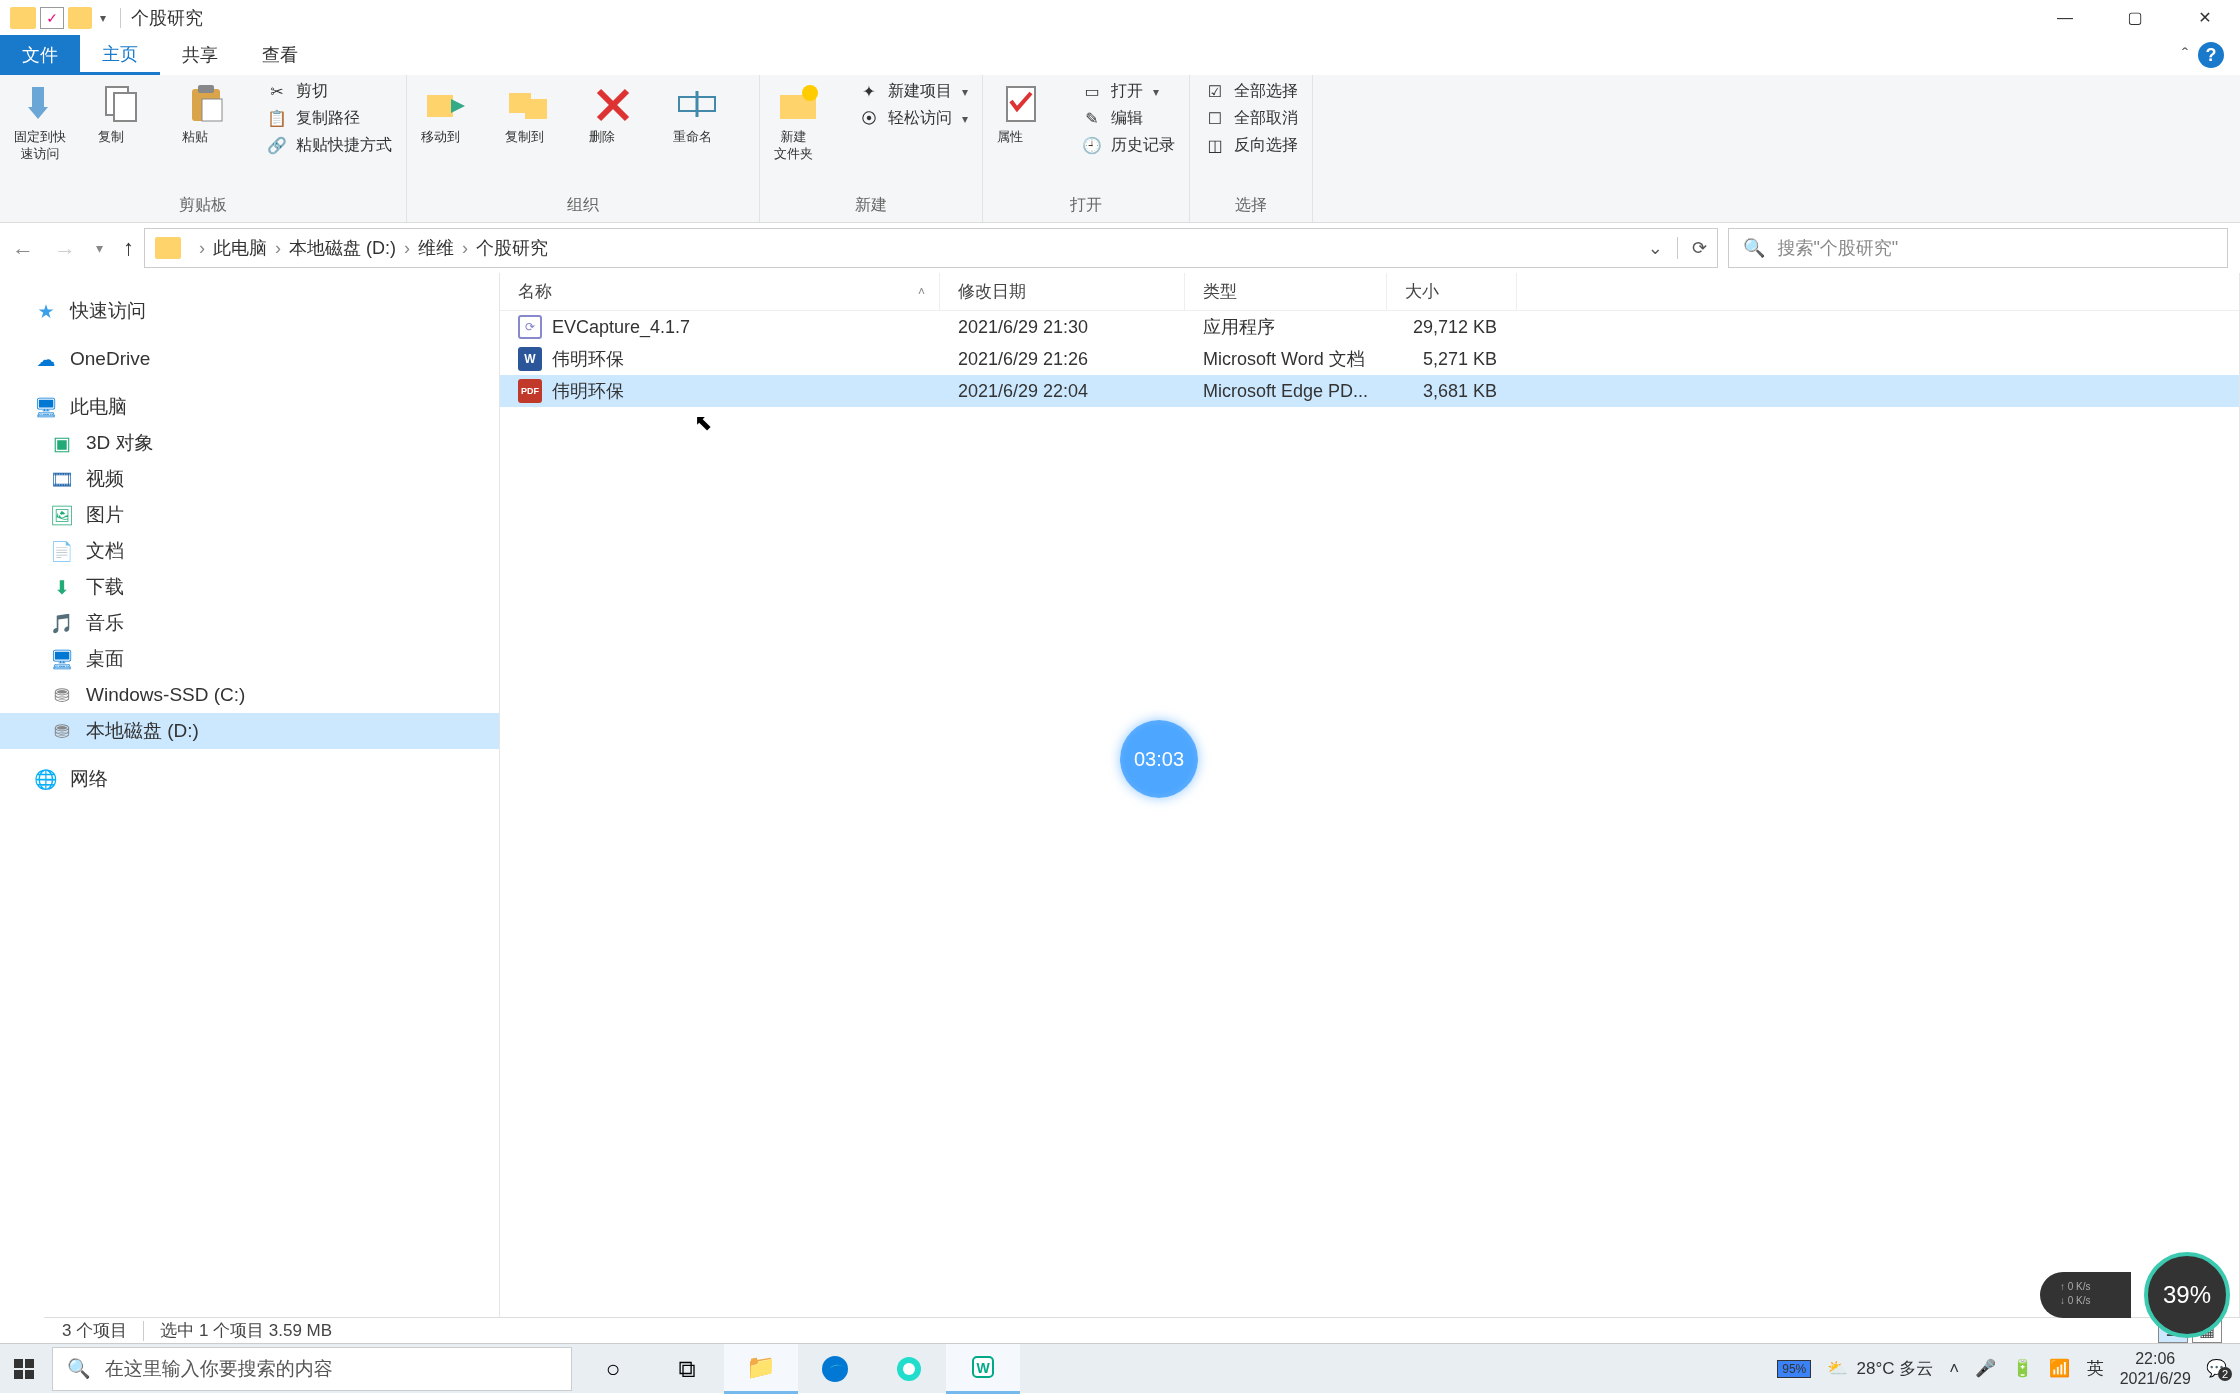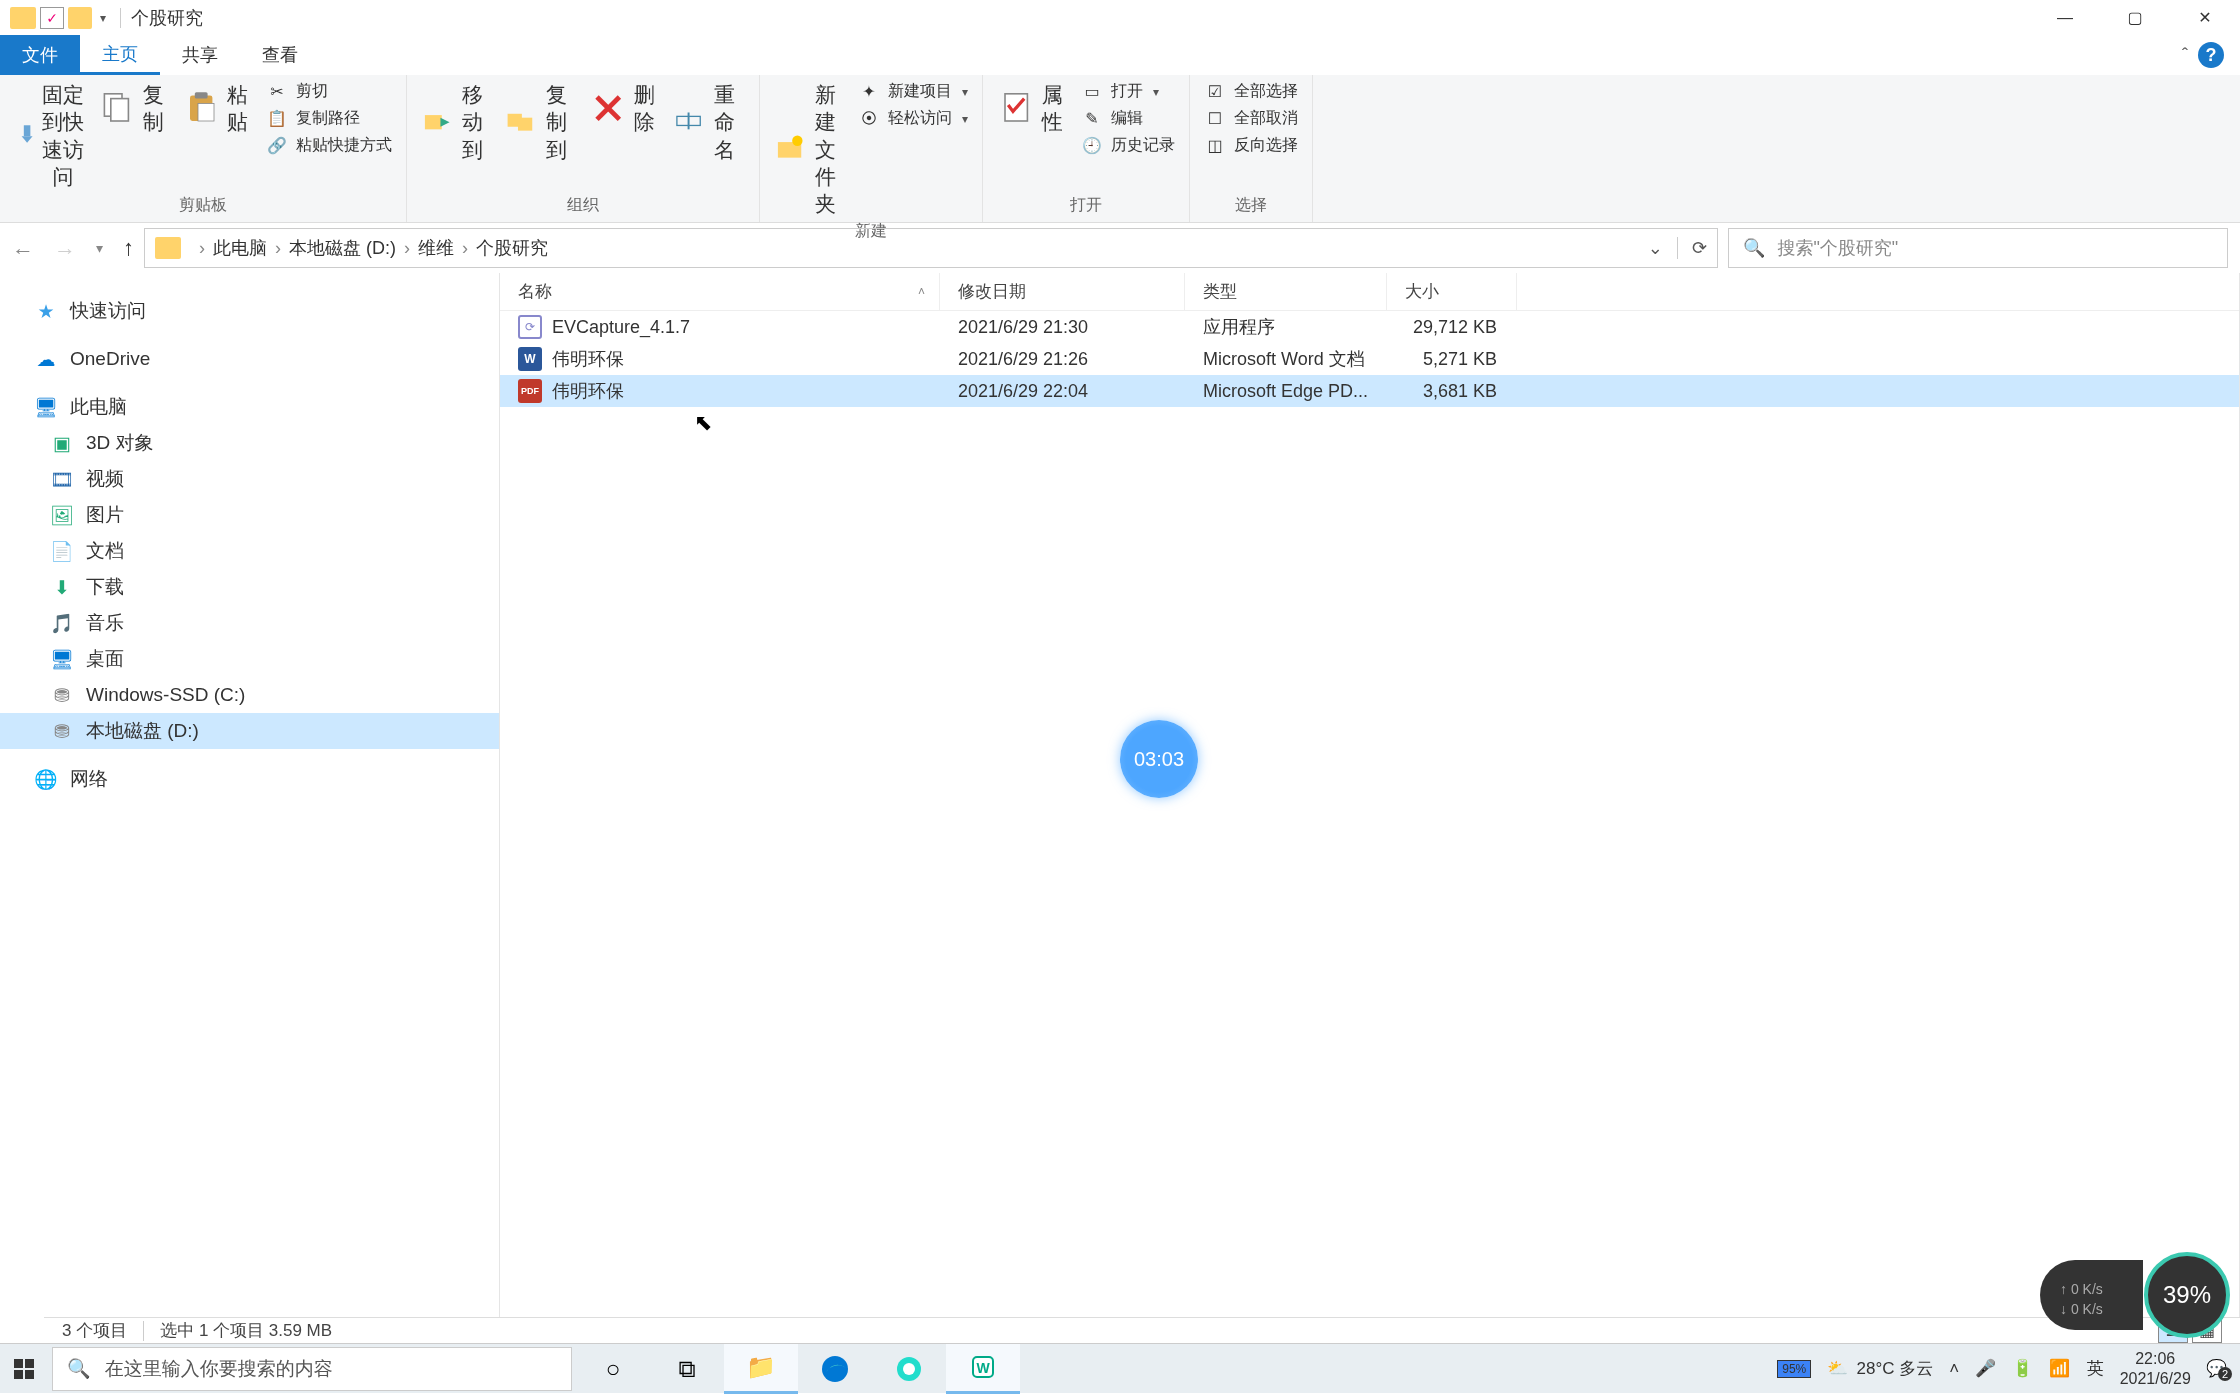--- a/index.html
+++ b/index.html
@@ -24,21 +24,21 @@
 .ribbon-tabs .tab.active { border-bottom: 3px solid #1979ca; color: #1979ca; }
 .ribbon-tabs .right-side { margin-left: auto; display: flex; align-items: center; padding-right: 16px; gap: 10px; }
 .ribbon-tabs .right-side .caret { font-size: 18px; color: #555; }
 .ribbon-tabs .right-side .help { width: 26px; height: 26px; border-radius: 50%; background: #1979ca; color: #fff; display: flex; align-items: center; justify-content: center; font-size: 18px; font-weight: bold; }
 
 
 .ribbon { height: 148px; background: #f5f6f7; border-bottom: 1px solid #ddd; display: flex; }
 .ribbon .group { border-right: 1px solid #e3e3e3; padding: 6px 14px 2px; display: flex; flex-direction: column; justify-content: space-between; }
 .ribbon .group .content { flex: 1; display: flex; align-items: flex-start; gap: 12px; }
 .ribbon .group .glabel { text-align: center; font-size: 16px; color: #666; padding: 4px 0; }
-.ribbon .big-btn { display: flex; flex-direction: row; align-items: center; width: 72px; font-size: 21px; color: #333; text-align: center; line-height: 1.3; }
+.ribbon .big-btn { display: flex; flex-direction: column; align-items: flex-start; width: 72px; font-size: 13px; color: #333; text-align: center; line-height: 1.3; }
 .ribbon .big-btn .ic { width: 48px; height: 44px; margin-bottom: 4px; display: flex; align-items: center; justify-content: center; }
 .ribbon .small-list { display: flex; flex-direction: column; gap: 6px; font-size: 16px; color: #333; }
 .ribbon .small-list .row { display: flex; align-items: center; gap: 8px; white-space: nowrap; }
 .ribbon .small-list .row .sic { width: 22px; height: 20px; display: inline-flex; align-items: center; justify-content: center; }
 .ribbon .caret-sm { font-size: 12px; color: #555; margin-left: 2px; }
 
 
 .addr-row { height: 50px; display: flex; align-items: center; padding: 0 12px; gap: 10px; }
 .nav-btns { display: flex; align-items: center; gap: 20px; color: #888; font-size: 22px; }
 .nav-btns .up { color: #333; }
@@ -96,21 +96,21 @@
 .taskbar .tray { margin-left: auto; display: flex; align-items: center; gap: 16px; padding-right: 12px; font-size: 17px; color: #333; }
 .taskbar .tray .weather { display: flex; align-items: center; gap: 8px; }
 .taskbar .tray .batt { border: 1px solid #333; padding: 1px 4px; font-size: 12px; background: #3b82f6; }
 .taskbar .tray .clock { text-align: center; font-size: 16px; line-height: 1.2; }
 .taskbar .tray .notif { position: relative; }
 .taskbar .tray .notif .badge { position: absolute; bottom: -2px; right: -4px; background: #333; color: #fff; font-size: 11px; width: 14px; height: 14px; border-radius: 50%; display: flex; align-items: center; justify-content: center; }
 
 
 .timer-badge { position: absolute; left: 1120px; top: 720px; width: 78px; height: 78px; border-radius: 50%; background: radial-gradient(circle,#4da6ff 60%,#7ec0ff 100%); box-shadow: 0 0 12px rgba(77,166,255,.6); display: flex; align-items: center; justify-content: center; color: #fff; font-size: 20px; font-weight: 500; }
 .net-widget { position: absolute; right: 10px; bottom: 60px; width: 190px; height: 90px; display: flex; align-items: center; }
-.net-widget .pill { background: #333; color: #aaa; border-radius: 40px 0 0 40px; padding: 20px 40px 10px 20px; font-size: 14px; line-height: 1.4; }
+.net-widget .pill { background: #333; color: #aaa; border-radius: 40px 0 0 40px; padding: 8px 40px 10px 20px; font-size: 10px; line-height: 1.4; }
 .net-widget .circle { width: 86px; height: 86px; border-radius: 50%; background: #333; border: 4px solid #3bc9b0; position: absolute; right: 0; display: flex; align-items: center; justify-content: center; color: #fff; font-size: 24px; }
 .cursor { position: absolute; left: 694px; top: 410px; font-size: 22px; color: #000; pointer-events: none; }
 </style>
 </head>
 <body>
 
 <div class="title-bar">
   <div class="qat">
     <div class="folder-ic"></div>
     <div class="check-ic">✓</div>

